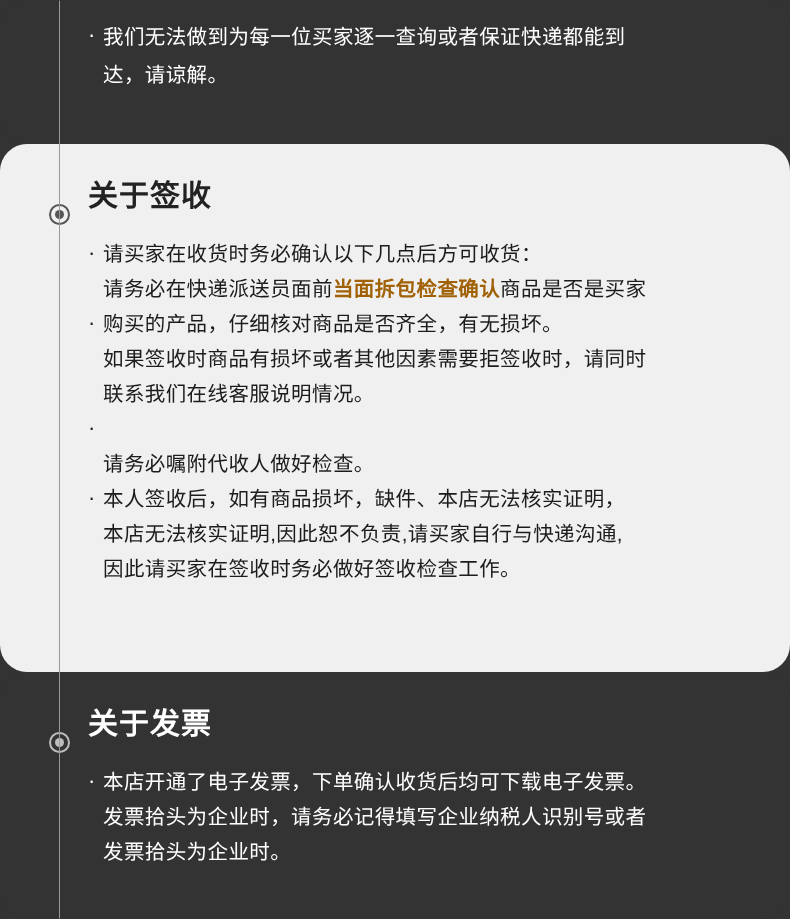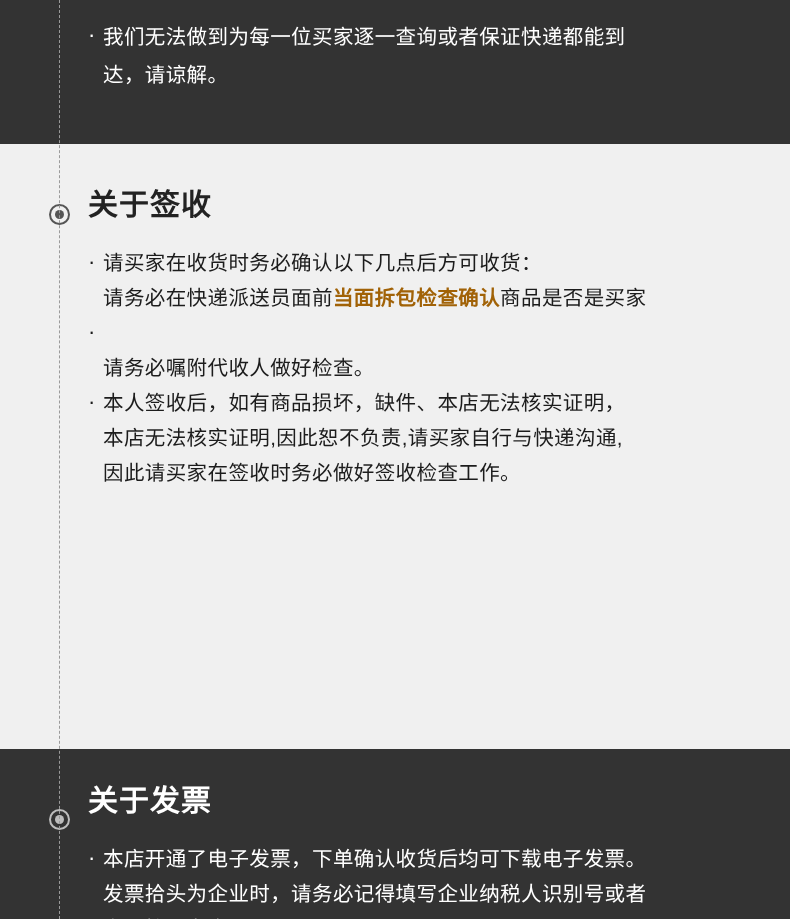--- a/index.html
+++ b/index.html
@@ -1,15 +1,15 @@
 <!DOCTYPE html>
 <html lang="zh-CN"><head>
 <meta charset="utf-8">
 <style>
-  * { box-sizing: border-box; }
+  * { box-sizing: border-box; border-radius: 27px; }
   html, body {
     margin: 0;
     padding: 0;
   }
   body {
     width: 790px;
     height: 919px;
     background: #333333;
     font-family: "Liberation Sans", "DejaVu Sans", sans-serif;
     overflow: hidden;
@@ -108,22 +108,22 @@
   .hl { color: #a16207; font-weight: bold; }
 
   
   #sec-express {
     height: 144px;
     padding-top: 18px;
   }
   #sec-express ul.list > li { line-height: 38px; }
 
   #sec-sign {
-    height: 605px;
-    padding-top: 43px;
+    height: 528px;
+    padding-top: 34px;
   }
   #sec-sign .marker { top: 60px; }
   #sec-sign h2.heading { margin-bottom: 22px; }
   #sec-sign ul.list > li { margin-bottom: 0; }
 
   #sec-invoice {
     height: 280px;
     padding-top: 34px;
   }
   #sec-invoice .marker { top: 60px; }
@@ -148,20 +148,25 @@
 <section class="section light" id="sec-sign">
   <span class="marker"></span>
   <div class="content">
     <h2 class="heading">关于签收</h2>
     <ul class="list">
       <li>
         <span>请买家在收货时务必确认以下几点后方可收货：</span><br>
         <span>请务必在快递派送员面前</span><span class="hl">当面拆包检查确认</span><span>商品是否是买家</span>
       </li>
       <li>
+        <span>购买的产品，仔细核对商品是否齐全，有无损坏。</span><br>
+        <span>如果签收时商品有损坏或者其他因素需要拒签收时，请同时</span><br>
+        <span>联系我们在线客服说明情况。</span>
+      </li>
+      <li>
         <br>
         <span>请务必嘱附代收人做好检查。</span>
       </li>
       <li>
         <span>本人签收后，如有商品损坏，缺件、本店无法核实证明，</span><br>
         <span>本店无法核实证明,因此恕不负责,请买家自行与快递沟通,</span><br>
         <span>因此请买家在签收时务必做好签收检查工作。</span>
       </li>
     </ul>
   </div>

